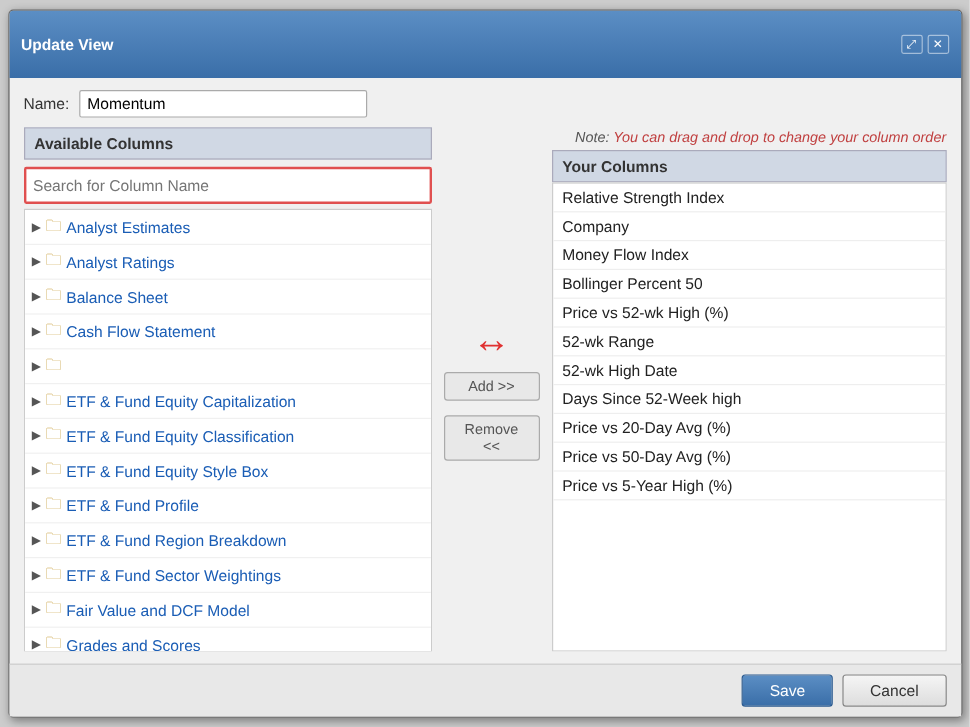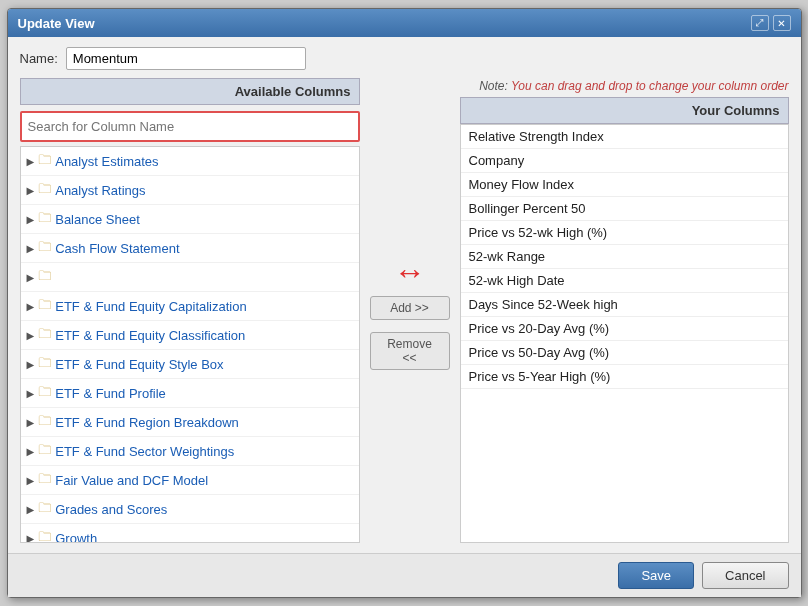--- a/index.html
+++ b/index.html
@@ -20,21 +20,21 @@
       background: #f0f0f0;
       border: 1px solid #666;
       border-radius: 4px;
       display: flex;
       flex-direction: column;
       box-shadow: 2px 2px 8px rgba(0,0,0,0.4);
     }
     .title-bar {
       background: linear-gradient(to bottom, #5b8ec4, #3a6ea8);
       color: white;
-      padding: 6px 10px;
+      padding: 20px 10px;
       display: flex;
       align-items: center;
       justify-content: space-between;
       border-radius: 3px 3px 0 0;
       flex-shrink: 0;
       gap: 40px;
     }
     .title-bar-title {
       font-size: 13px;
       font-weight: bold;
@@ -92,21 +92,20 @@
       flex-direction: column;
       flex-shrink: 0;
     }
     .panel-header {
       background: #d0d8e4;
       border: 1px solid #aab;
       padding: 5px 8px;
       font-weight: bold;
       font-size: 13px;
       color: #333;
-      text-align: right;
     }
     .search-box-wrap {
       padding: 6px;
       background: #fff;
       border: 2px solid #e05050;
       border-radius: 2px;
       margin: 6px 0 4px 0;
     }
     .search-box {
       border: none;

